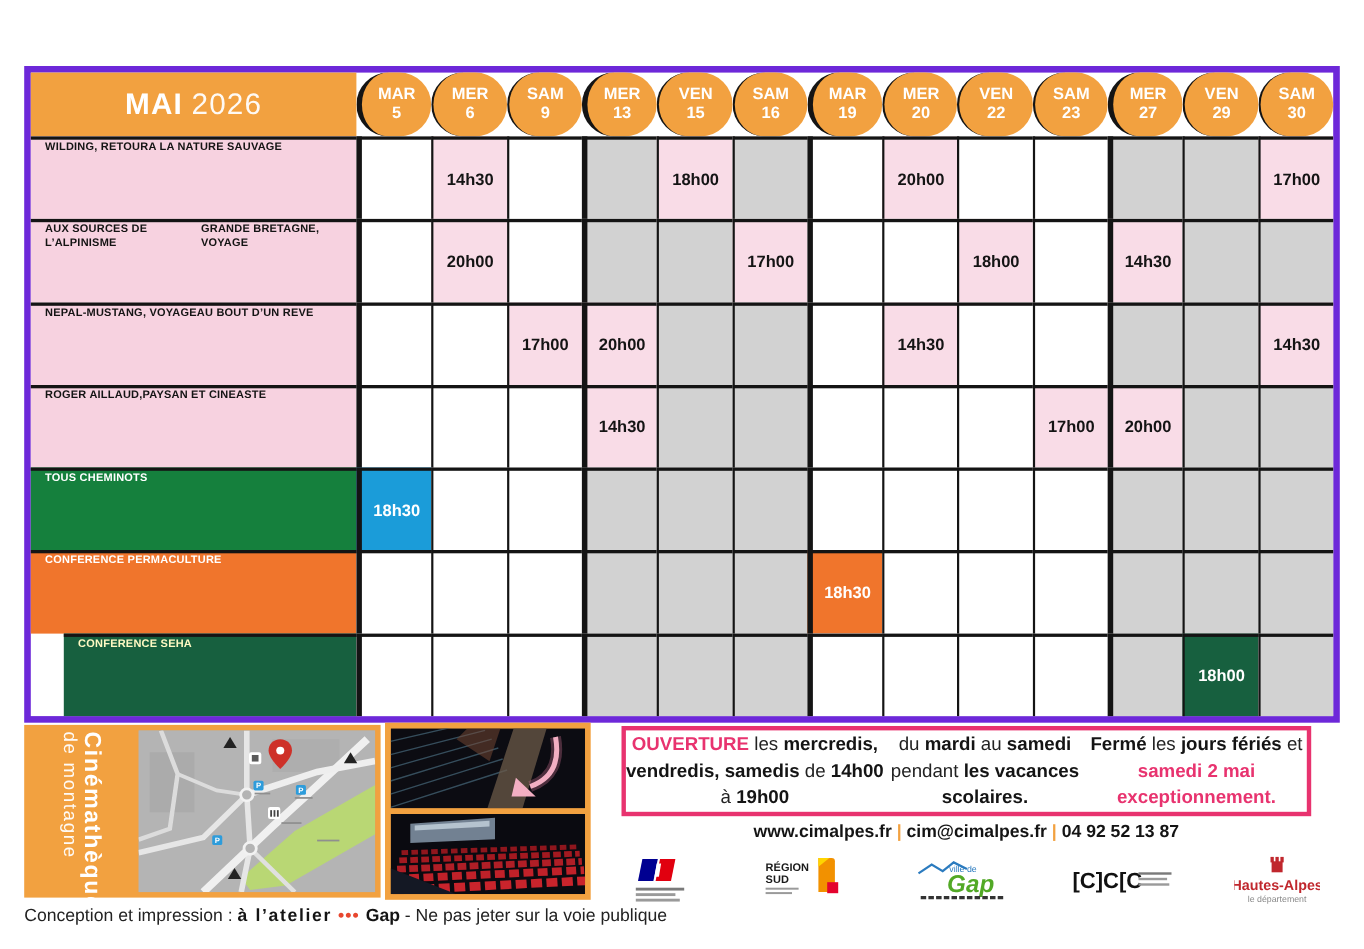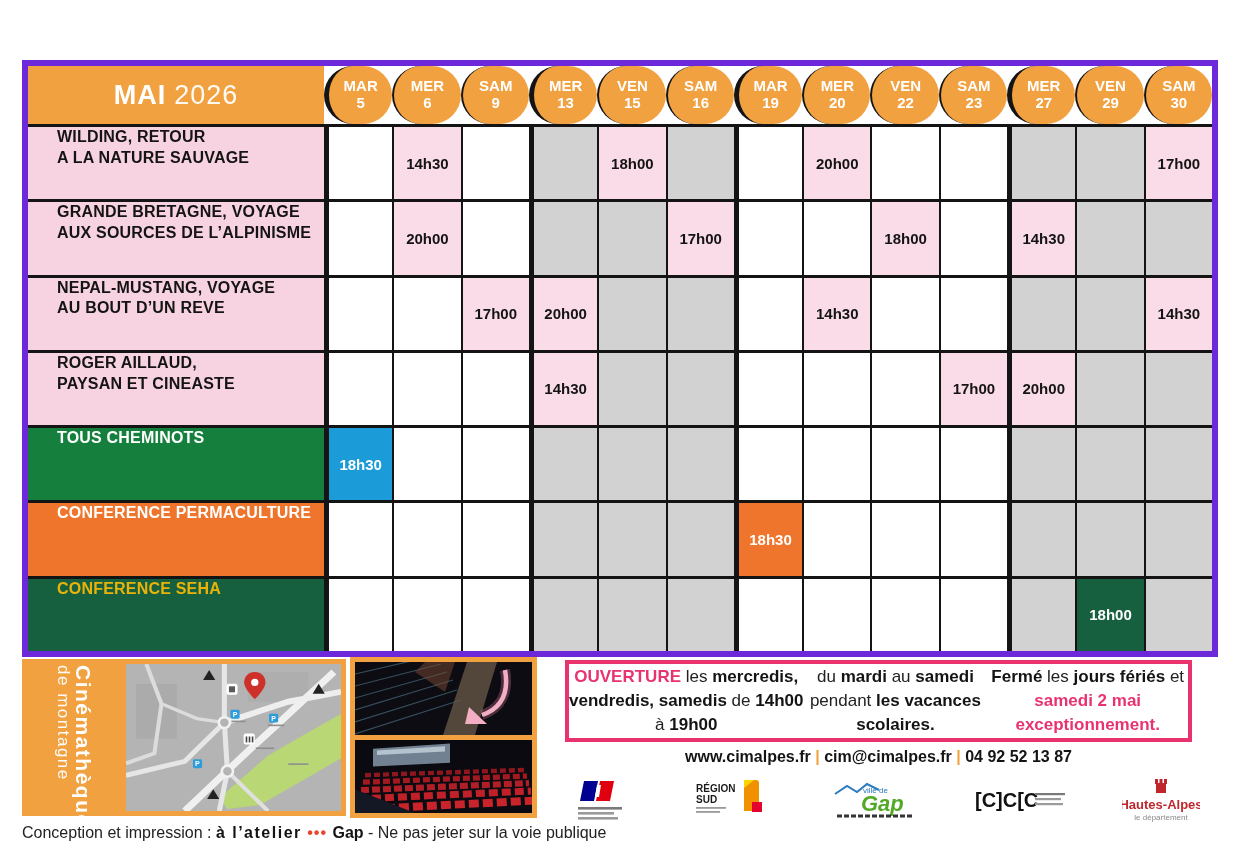--- a/index.html
+++ b/index.html
@@ -13,28 +13,28 @@
     border:6px solid #6d28d9;background:#fff;box-sizing:border-box;}
   .sc{border-left:2px solid #141414;border-top:3px solid #141414;
       display:flex;align-items:center;justify-content:center;box-sizing:border-box;overflow:hidden;}
   .sc.first-col{border-left:none;}
   .sc.gs{border-left-width:5px;}
   .sc.hrow{border-top:none;background:#F2A140;color:#fff;}
   .title-cell{font-size:27px;letter-spacing:1px;}
   .title-cell .mai{font-weight:bold;}
   .title-cell .year{font-weight:300;margin-left:8px;opacity:.95;}
   .day{flex-direction:column;font-weight:bold;font-size:15px;line-height:1.12;border-radius:29px;}
-  .lab{justify-content:flex-start;padding-left:29px;padding-right:6px;
-       font-weight:bold;font-size:16px;line-height:1.3;letter-spacing:.2px;
-       flex-direction:column;align-items:flex-start;}
+  .lab{justify-content:flex-start;padding-left:13px;padding-right:6px;
+       font-weight:bold;font-size:10px;line-height:1.3;letter-spacing:.2px;
+       flex-direction:row;align-items:flex-start;}
   .lab span{display:block;}
   .lab-pink{background:#F7D2E0;color:#141414;}
   .lab-blue{background:#15803d;color:#fff;}
   .lab-orange{background:#F0752C;color:#fff;}
-  .lab-green{background:#17603F;color:#eab308;}
+  .lab-green{background:#17603F;color:#fef9c3;margin-left:30px;}
   .cell{font-weight:bold;font-size:15px;}
   .empty{background:#fff;}
   .closed{background:#D2D2D2;}
   .t-pink{background:#F9DCE7;color:#141414;}
   .t-blue{background:#1B9CD9;color:#fff;}
   .t-orange{background:#F0752C;color:#fff;}
   .t-green{background:#17603F;color:#fff;}
 
   
   .brand-map{position:absolute;left:22px;top:659px;width:324px;height:157px;
@@ -144,22 +144,22 @@
       <div class="sc cell t-pink">18h00</div>
       <div class="sc cell closed"></div>
       <div class="sc cell gs empty"></div>
       <div class="sc cell t-pink">20h00</div>
       <div class="sc cell empty"></div>
       <div class="sc cell empty"></div>
       <div class="sc cell gs closed"></div>
       <div class="sc cell closed"></div>
       <div class="sc cell t-pink">17h00</div>
       <div class="sc lab first-col lab-pink">
+        <span>AUX SOURCES DE L’ALPINISME</span>
         <span>GRANDE BRETAGNE, VOYAGE</span>
-        <span>AUX SOURCES DE L’ALPINISME</span>
       </div>
       <div class="sc cell gs empty"></div>
       <div class="sc cell t-pink">20h00</div>
       <div class="sc cell empty"></div>
       <div class="sc cell gs closed"></div>
       <div class="sc cell closed"></div>
       <div class="sc cell t-pink">17h00</div>
       <div class="sc cell gs empty"></div>
       <div class="sc cell empty"></div>
       <div class="sc cell t-pink">18h00</div>

